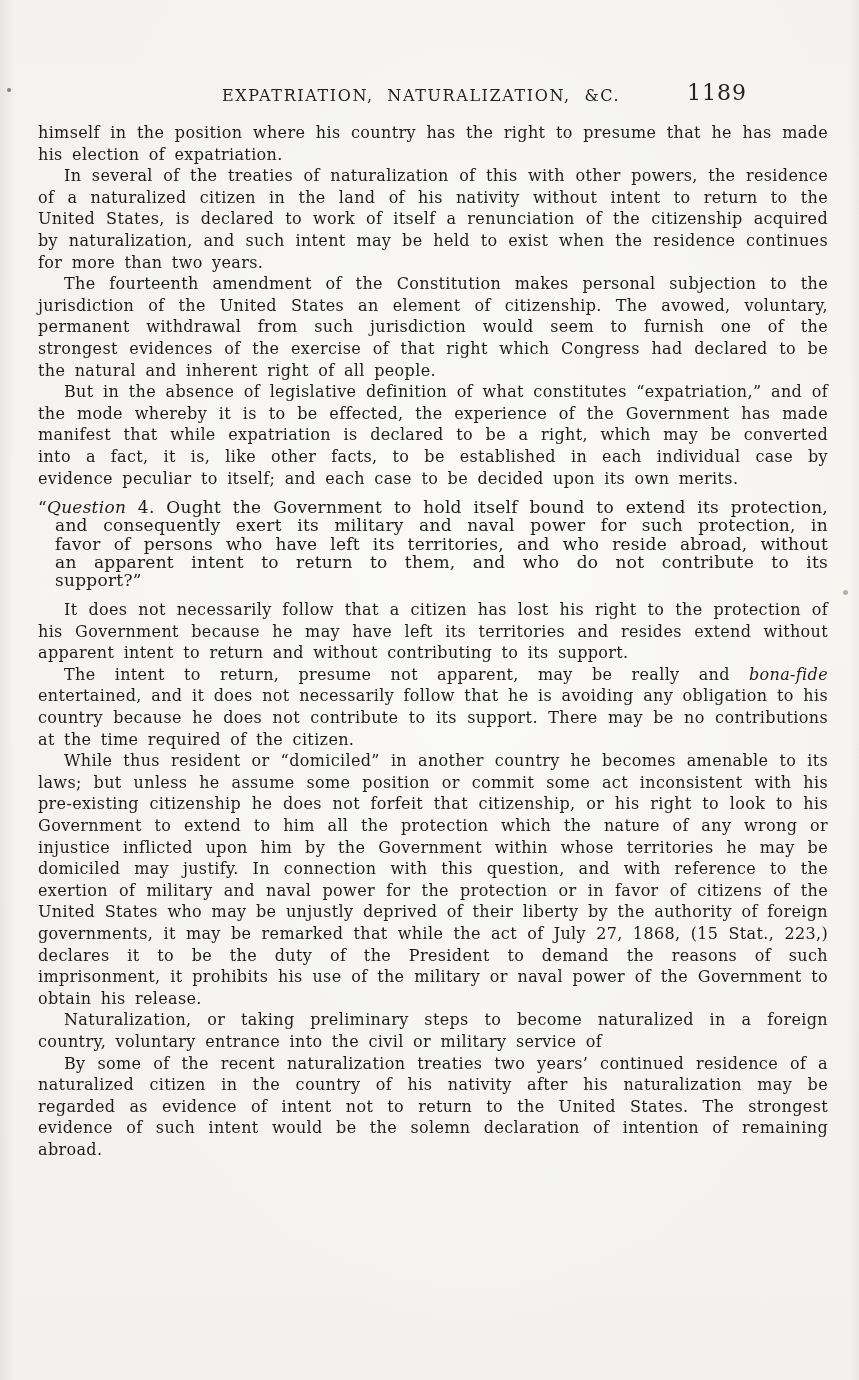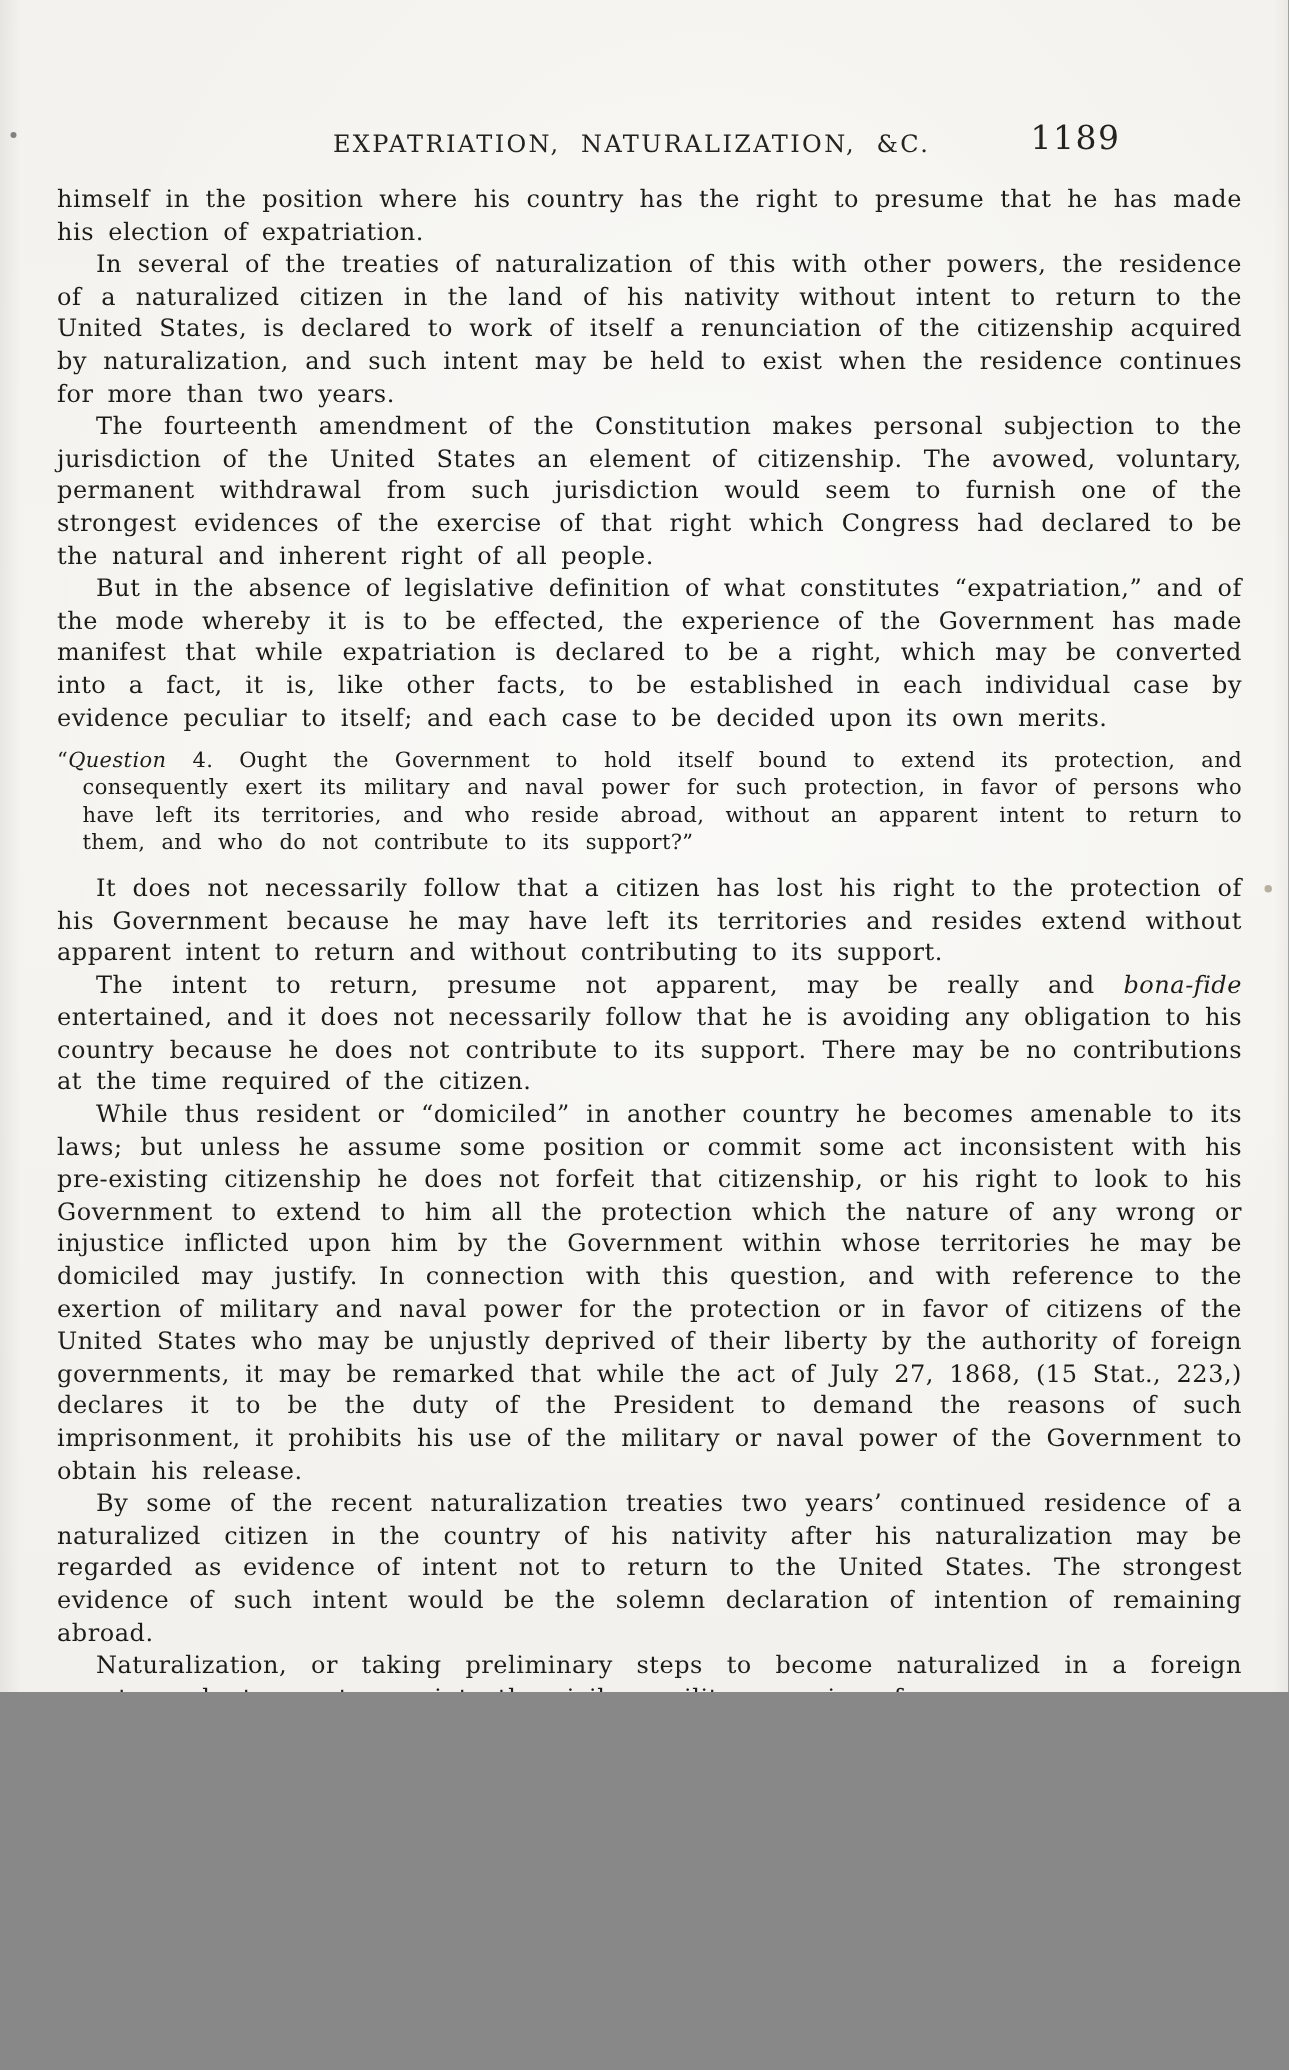--- a/index.html
+++ b/index.html
@@ -4,21 +4,21 @@
 <title>Scanned Page</title>
 <style>
   html, body {
     margin: 0;
     padding: 0;
     background: #888;
   }
   .page {
     position: relative;
     width: 859px;
-    height: 1128px;
+    height: 1380px;
     margin: 0 auto;
     background:
       radial-gradient(ellipse at 55% 40%, rgba(255,255,255,0.55), rgba(255,255,255,0) 70%),
       linear-gradient(90deg, rgba(60,55,45,0.07), rgba(60,55,45,0) 14px),
       linear-gradient(270deg, rgba(60,55,45,0.05), rgba(60,55,45,0) 10px),
       linear-gradient(180deg, #f3f2ee 0%, #f5f4f0 45%, #f2f1ed 100%);
     overflow: hidden;
     color: #1c1c1a;
     font-family: "DejaVu Serif", "Liberation Serif", serif;
   }
@@ -60,21 +60,21 @@
     word-spacing: 4px;
     text-align: justify;
   }
   .body-text p.body {
     text-indent: 26px;
   }
   .body-text p.body.no-indent {
     text-indent: 0;
   }
   .body-text p.quote {
-    font-size: 14px;
+    font-size: 17px;
     line-height: 18.2px;
     letter-spacing: 0.25px;
     word-spacing: 6px;
     margin: 9px 0 10px 0;
     padding-left: 17px;
     text-indent: -17px;
   }
   .body-text i {
     font-style: italic;
   }
@@ -99,17 +99,17 @@
     </div>
     <div class="body-text">
         <p class="body no-indent"><span>himself in the position where his country has the right to presume that he has made his election of expatriation.</span></p>
         <p class="body"><span>In several of the treaties of naturalization of this with other powers, the residence of a naturalized citizen in the land of his nativity without intent to return to the United States, is declared to work of itself a renunciation of the citizenship acquired by naturalization, and such intent may be held to exist when the residence continues for more than two years.</span></p>
         <p class="body"><span>The fourteenth amendment of the Constitution makes personal subjection to the jurisdiction of the United States an element of citizenship. The avowed, voluntary, permanent withdrawal from such jurisdiction would seem to furnish one of the strongest evidences of the exercise of that right which Congress had declared to be the natural and inherent right of all people.</span></p>
         <p class="body"><span>But in the absence of legislative definition of what constitutes “expatriation,” and of the mode whereby it is to be effected, the experience of the Government has made manifest that while expatriation is declared to be a right, which may be converted into a fact, it is, like other facts, to be established in each individual case by evidence peculiar to itself; and each case to be decided upon its own merits.</span></p>
         <p class="quote"><span>“</span><i>Question</i><span> 4. Ought the Government to hold itself bound to extend its protection, and consequently exert its military and naval power for such protection, in favor of persons who have left its territories, and who reside abroad, without an apparent intent to return to them, and who do not contribute to its support?”</span></p>
         <p class="body"><span>It does not necessarily follow that a citizen has lost his right to the protection of his Government because he may have left its territories and resides extend without apparent intent to return and without contributing to its support.</span></p>
         <p class="body"><span>The intent to return, presume not apparent, may be really and </span><i>bona-fide</i><span> entertained, and it does not necessarily follow that he is avoiding any obligation to his country because he does not contribute to its support.  There may be no contributions at the time required of the citizen.</span></p>
         <p class="body"><span>While thus resident or “domiciled” in another country he becomes amenable to its laws; but unless he assume some position or commit some act inconsistent with his pre-existing citizenship he does not forfeit that citizenship, or his right to look to his Government to extend to him all the protection which the nature of any wrong or injustice inflicted upon him by the Government within whose territories he may be domiciled may justify.  In connection with this question, and with reference to the exertion of military and naval power for the protection or in favor of citizens of the United States who may be unjustly deprived of their liberty by the authority of foreign governments, it may be remarked that while the act of July 27, 1868, (15 Stat., 223,) declares it to be the duty of the President to demand the reasons of such imprisonment, it prohibits his use of the military or naval power of the Government to obtain his release.</span></p>
+        <p class="body"><span>Naturalization, or taking preliminary steps to become naturalized in a foreign country, voluntary entrance into the civil or military service of</span></p>
         <p class="body"><span>By some of the recent naturalization treaties two years’ continued residence of a naturalized citizen in the country of his nativity after his naturalization may be regarded as evidence of intent not to return to the United States.  The strongest evidence of such intent would be the solemn declaration of intention of remaining abroad.</span></p>
-        <p class="body"><span>Naturalization, or taking preliminary steps to become naturalized in a foreign country, voluntary entrance into the civil or military service of</span></p>
       </div>
   </div>
 </div>
 
 </body></html>

